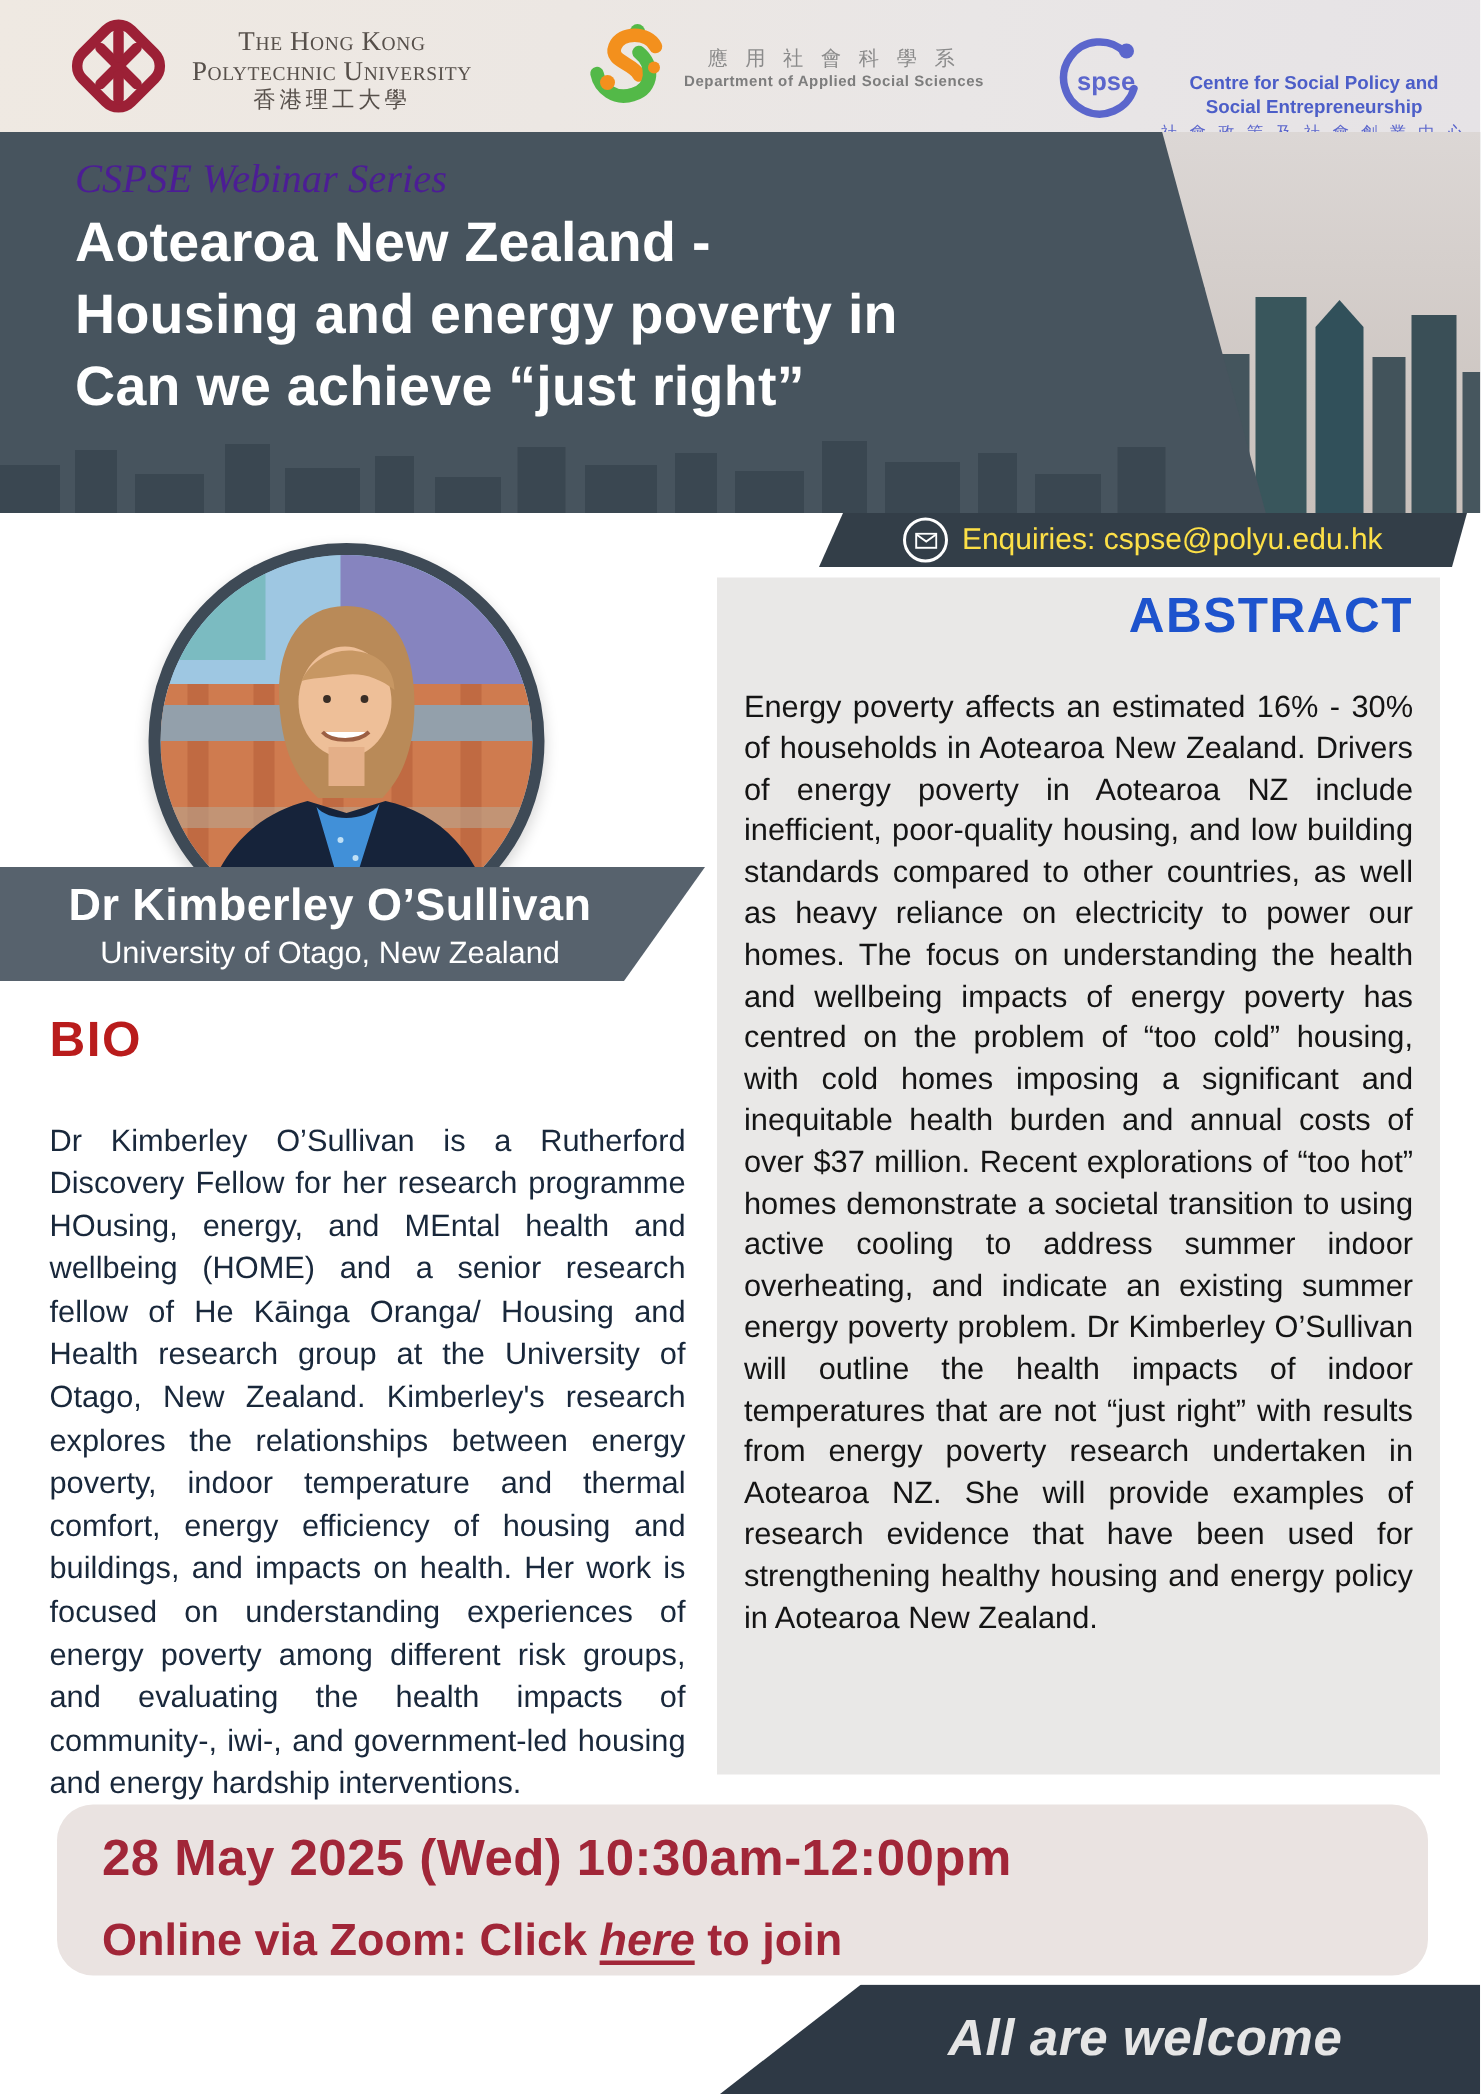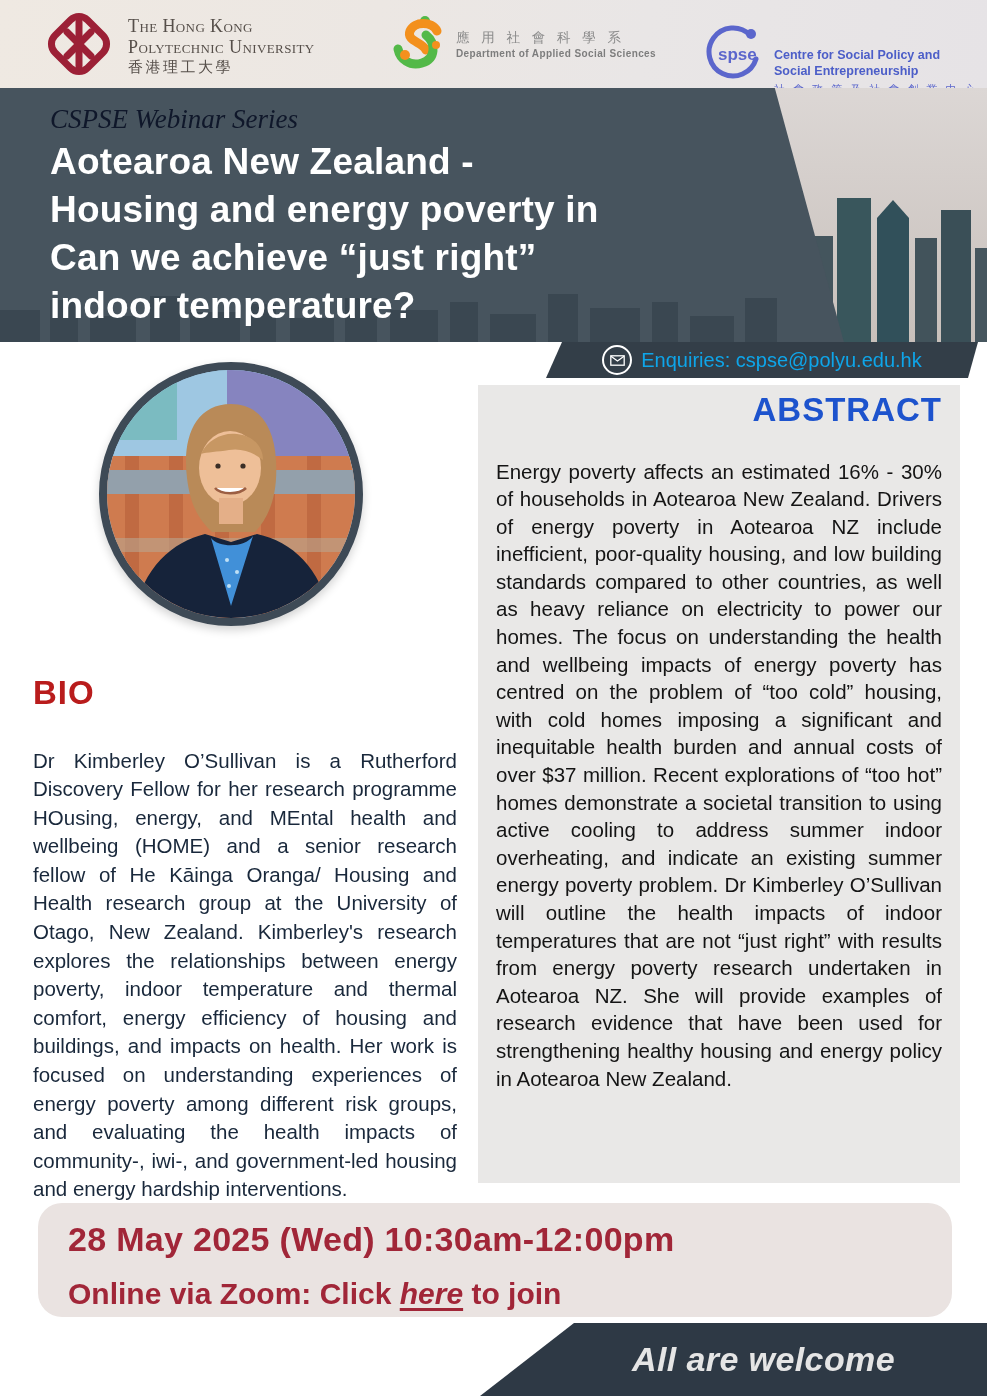--- a/index.html
+++ b/index.html
@@ -1,50 +1,50 @@
 <!DOCTYPE html>
 <html><head>
 <meta charset="utf-8">
 <style>
   html,body{margin:0;padding:0;background:#ffffff;}
   body{width:987px;height:1396px;font-family:"Liberation Sans",sans-serif;}
   .poster{position:relative;width:987px;height:1396px;overflow:hidden;background:#fff;}
 
   
   .top-band{position:absolute;left:0;top:0;width:987px;height:88px;
-    background:linear-gradient(100deg,#efe9e2 0%,#ece7e3 38%,#e9e6e6 65%,#e6e3e6 100%);}
+    background:linear-gradient(100deg,#efe9e2 0%,#ece7e3 38%,#e9e6e6 65%,#e6e3e6 100%);text-align:center;}
   .logo-group{position:absolute;display:flex;align-items:center;gap:10px;}
   .polyu-group{left:40px;top:12px;}
   .dass-group{left:392px;top:14px;}
   .cspse-group{left:706px;top:15px;}
   .polyu-text{font-family:"Liberation Serif",serif;color:#564f4a;line-height:1.12;}
   .polyu-en{font-variant-caps:small-caps;font-size:18px;letter-spacing:0.4px;}
   .polyu-cn{font-size:15px;letter-spacing:2.5px;margin-top:2px;}
   .dass-text{line-height:1.35;}
   .dass-cn{font-size:13.5px;letter-spacing:4px;color:#8b8b8b;}
   .dass-en{font-size:10px;color:#7d7d7d;letter-spacing:0.4px;font-weight:bold;}
   .cspse-text{line-height:1.3;margin-top:32px;}
   .cspse-en{font-size:12.5px;font-weight:bold;color:#4c5ec8;}
   .cspse-cn{font-size:11px;letter-spacing:2.5px;color:#5b66cc;margin-top:2px;}
 
   
   .hero{position:absolute;left:0;top:88px;width:987px;height:254px;background:#8f969a;}
   .hero-photo{position:absolute;right:0;top:0;width:340px;height:254px;}
   .hero-overlay{position:absolute;inset:0;background:#47545e;
     clip-path:polygon(0 0,78.5% 0,85.5% 100%,0 100%);}
   .hero-sil{position:absolute;left:0;bottom:0;width:987px;height:50px;opacity:.22;}
-  .hero-series{position:absolute;left:50px;top:16px;color:#0f172a;
+  .hero-series{position:absolute;left:50px;top:16px;color:#4c1d95;
     font-family:"Liberation Serif",serif;font-style:italic;font-size:27px;}
   .hero-title{position:absolute;left:50px;top:50px;color:#fff;font-weight:bold;
     font-size:37px;line-height:48px;letter-spacing:0.2px;}
 
   
   .enquiries{position:absolute;left:546px;top:342px;width:432px;height:36px;background:#333e48;
     clip-path:polygon(16px 0,100% 0,calc(100% - 10px) 100%,0 100%);
-    display:flex;align-items:center;justify-content:center;gap:9px;color:#0ea5e9;font-size:20px;}
+    display:flex;align-items:center;justify-content:center;gap:9px;color:#fde047;font-size:20px;}
   .env-circ{display:inline-flex;align-items:center;justify-content:center;
     width:26px;height:26px;border:2px solid #fff;border-radius:50%;}
 
   
   .photo-wrap{position:absolute;left:99px;top:362px;width:248px;height:248px;border-radius:50%;
     border:8px solid #3e4a56;overflow:hidden;background:#9ec7e2;box-shadow:0 4px 10px rgba(0,0,0,.18);}
   .speaker-banner{position:absolute;left:0;top:578px;width:470px;height:76px;background:#57626d;
     clip-path:polygon(0 0,100% 0,calc(100% - 54px) 100%,0 100%);color:#fff;}
   .speaker-inner{width:440px;text-align:center;padding-top:9px;}
   .speaker-name{font-size:30px;font-weight:bold;letter-spacing:0.3px;}
@@ -180,21 +180,20 @@
           <rect x="690" y="24" width="44" height="26"></rect>
             <rect x="745" y="6" width="32" height="44"></rect>
         </g>
       </svg>
     </div>
     <div class="hero-series">CSPSE Webinar Series</div>
     <div class="hero-title">
       <div>Aotearoa New Zealand -</div>
       <div>Housing and energy poverty in</div>
       <div>Can we achieve “just right”</div>
-      <div>indoor temperature?</div>
     </div>
   </div>
 
   <div class="enquiries">
     <span class="env-circ">
       <svg width="15" height="11" viewBox="0 0 15 11">
         <rect x="0.8" y="0.8" width="13.4" height="9.4" fill="none" stroke="#fff" stroke-width="1.3"></rect>
         <path d="M1 1.3 L7.5 6 L14 1.3" fill="none" stroke="#fff" stroke-width="1.3"></path>
       </svg>
     </span>
@@ -228,20 +227,26 @@
         <path d="M104 168 L124 236 L146 166 C138 178 112 178 104 168 Z" fill="#4190d8"></path>
         <g fill="#bfe0f5">
             <circle cx="120" cy="190" r="2"></circle>
             <circle cx="130" cy="202" r="2"></circle>
             <circle cx="122" cy="216" r="2"></circle>
           </g>
       </g>
     </svg>
   </div>
 
+  <div class="speaker-banner">
+    <div class="speaker-inner">
+      <div class="speaker-name">Dr Kimberley O’Sullivan</div>
+      <div class="speaker-aff">University of Otago, New Zealand</div>
+    </div>
+  </div>
 
   <div class="bio-heading">BIO</div>
   <p class="bio-text">Dr Kimberley O’Sullivan is a Rutherford Discovery Fellow for her research programme HOusing, energy, and MEntal health and wellbeing (HOME) and a senior research fellow of He Kāinga Oranga/ Housing and Health research group at the University of Otago, New Zealand. Kimberley's research explores the relationships between energy poverty, indoor temperature and thermal comfort, energy efficiency of housing and buildings, and impacts on health. Her work is focused on understanding experiences of energy poverty among different risk groups, and evaluating the health impacts of community-, iwi-, and government-led housing and energy hardship interventions.</p>
 
   <div class="abstract-panel">
     <div class="abstract-heading">ABSTRACT</div>
     <p class="abstract-text">Energy poverty affects an estimated 16% - 30% of households in Aotearoa New Zealand. Drivers of energy poverty in Aotearoa NZ include inefficient, poor-quality housing, and low building standards compared to other countries, as well as heavy reliance on electricity to power our homes. The focus on understanding the health and wellbeing impacts of energy poverty has centred on the problem of “too cold” housing, with cold homes imposing a significant and inequitable health burden and annual costs of over $37 million. Recent explorations of “too hot” homes demonstrate a societal transition to using active cooling to address summer indoor overheating, and indicate an existing summer energy poverty problem. Dr Kimberley O’Sullivan will outline the health impacts of indoor temperatures that are not “just right” with results from energy poverty research undertaken in Aotearoa NZ. She will provide examples of research evidence that have been used for strengthening healthy housing and energy policy in Aotearoa New Zealand.</p>
   </div>
 
   <div class="date-bar">

